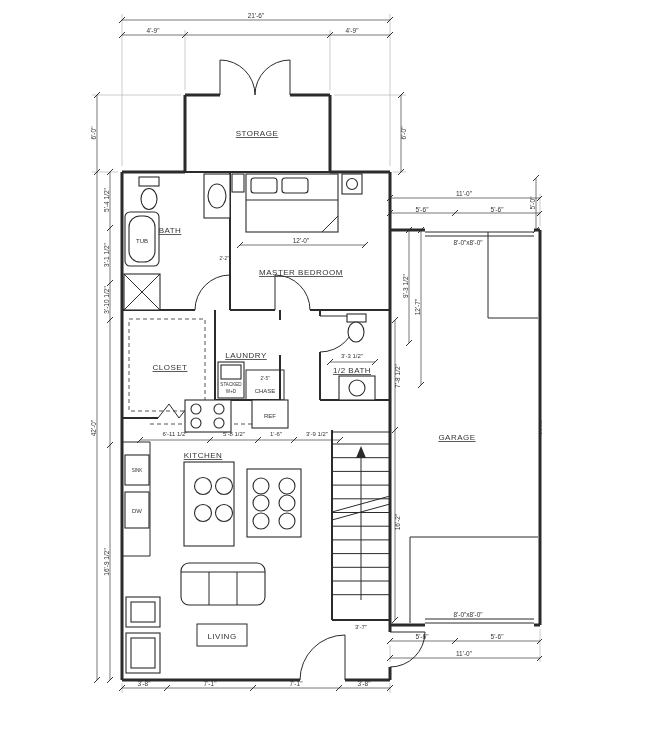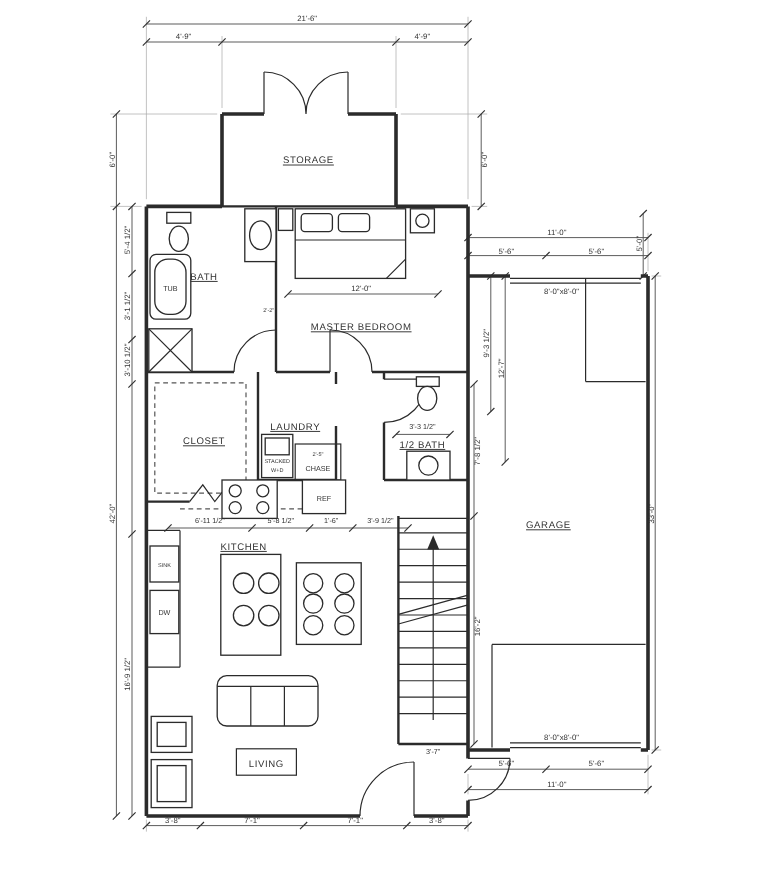--- a/index.html
+++ b/index.html
@@ -1,16 +1,16 @@
 <!DOCTYPE html>
 <html><head>
 <meta charset="utf-8">
 <style>
   html,body{margin:0;padding:0;background:#ffffff;}
-  .sheet{width:650px;height:733px;background:#ffffff;position:relative;overflow:hidden;}
+  .sheet{width:542px;height:733px;background:#ffffff;position:relative;overflow:hidden;}
   svg{display:block;}
   text{font-family:"Liberation Sans",sans-serif;fill:#333;text-anchor:middle;dominant-baseline:middle;}
   .room{font-size:8px;letter-spacing:.5px;fill:#333;}
   .ul{text-decoration:underline;}
   .dim{font-size:6.5px;}
   .sm{font-size:6px;}
   .xs{font-size:4.6px;}
   .wall{stroke:#2b2b2b;stroke-width:3;fill:none;stroke-linecap:butt;}
   .iwall{stroke:#2b2b2b;stroke-width:2;fill:none;}
   .thin{stroke:#2b2b2b;stroke-width:1;fill:none;}

